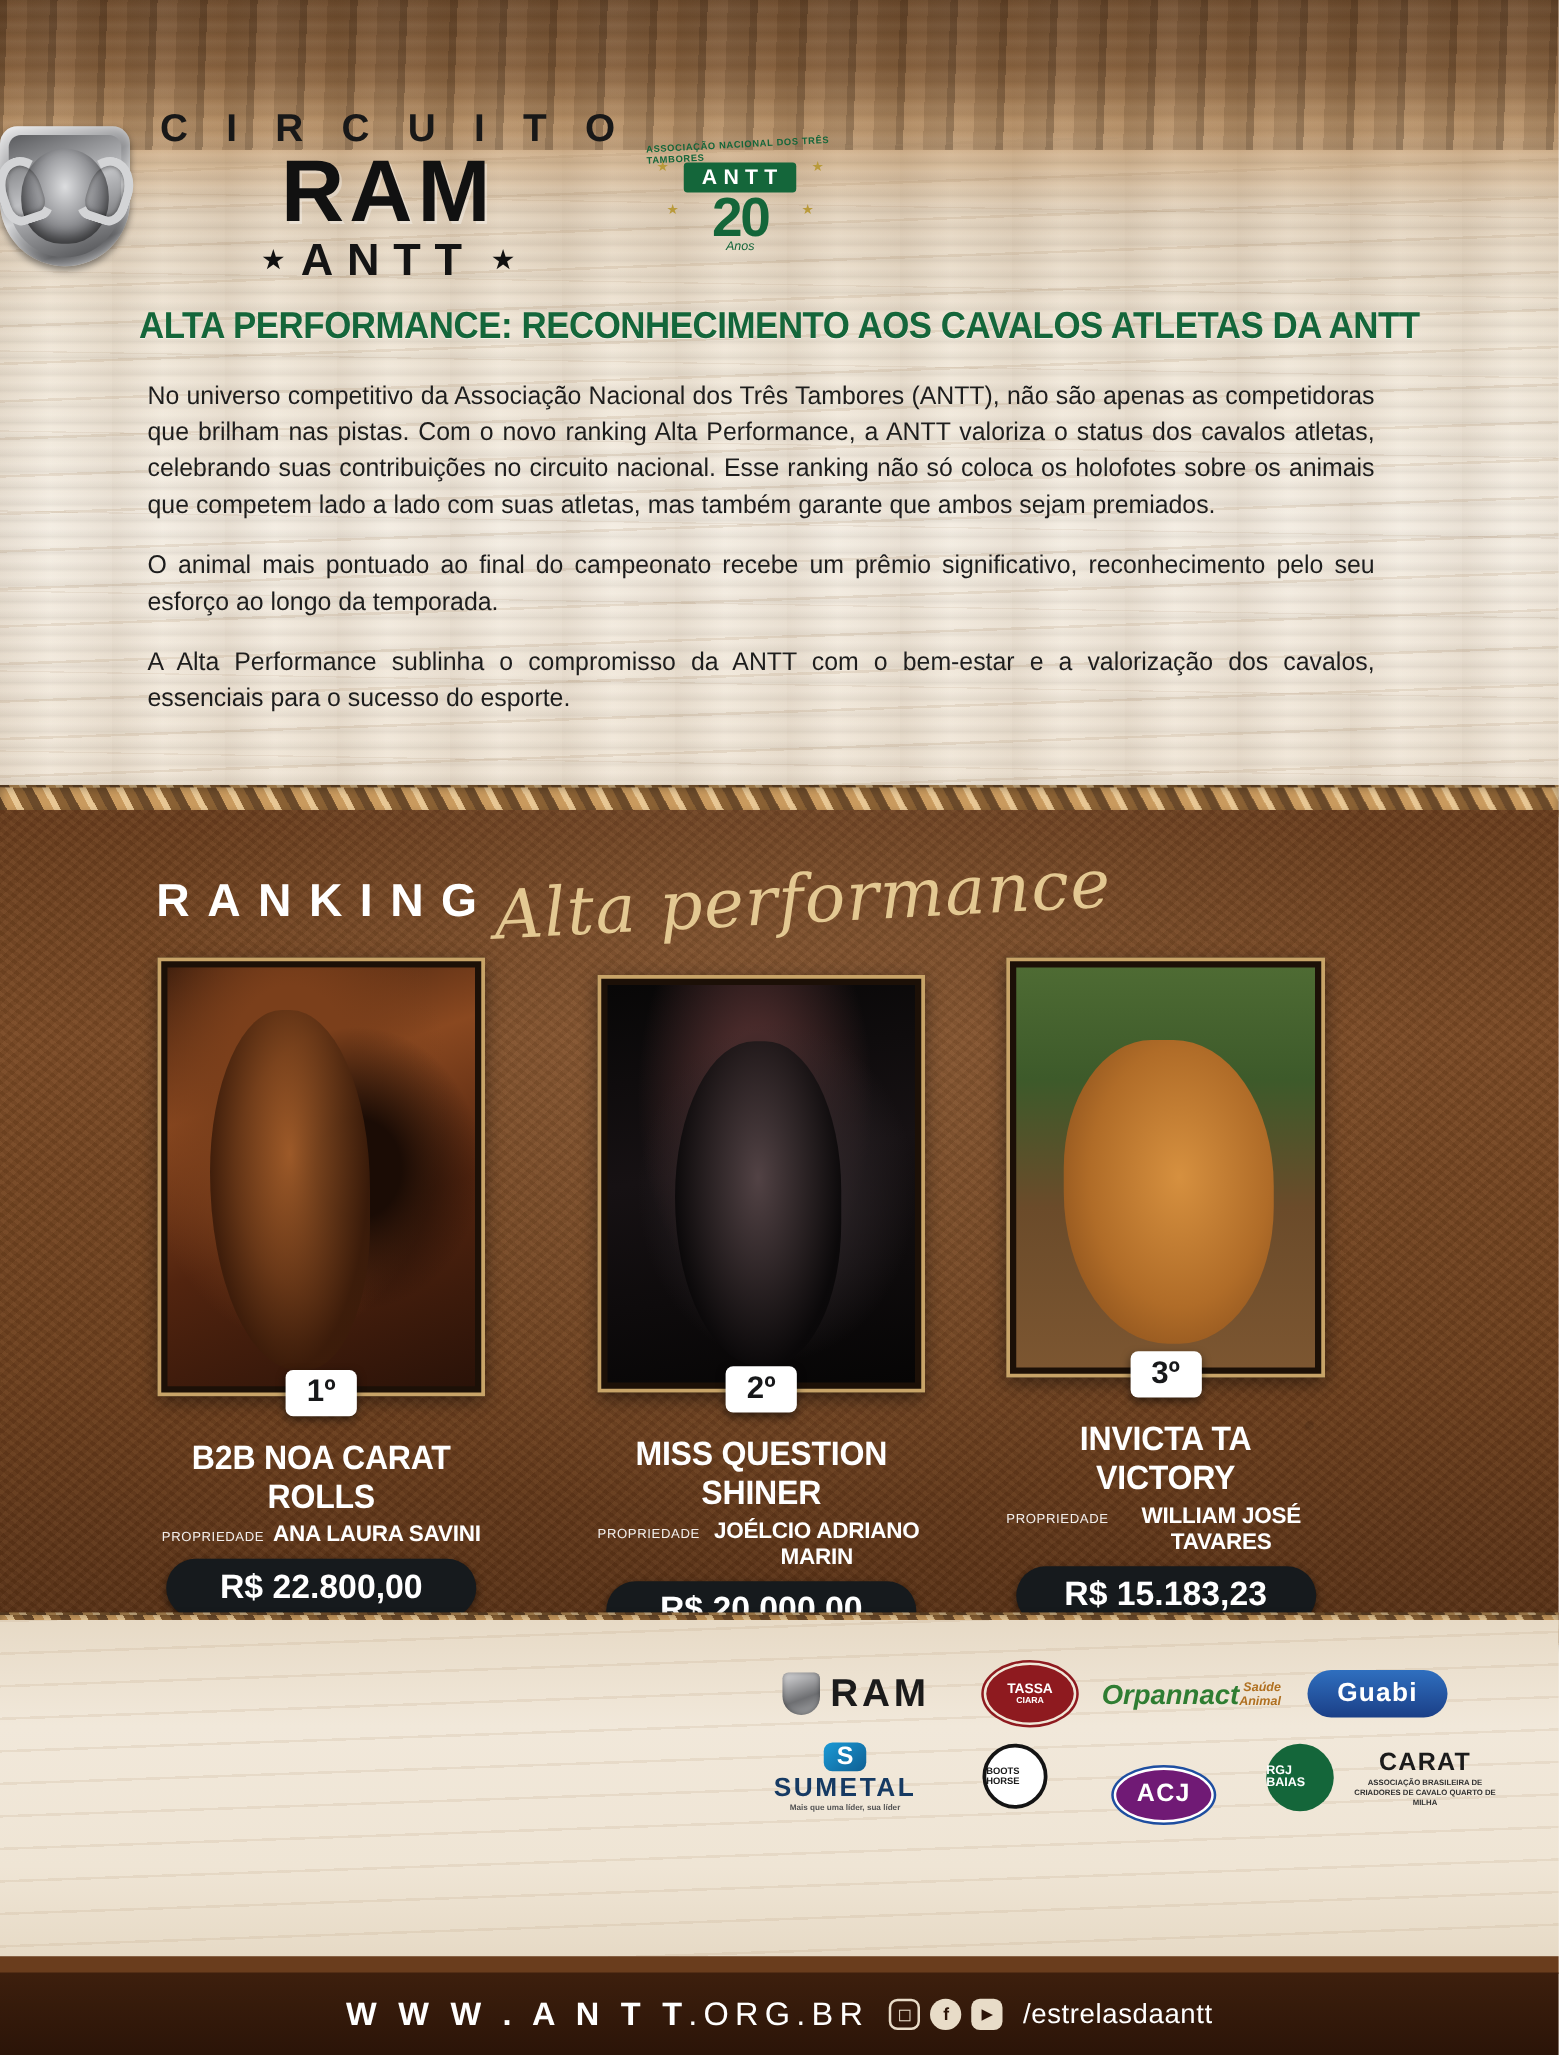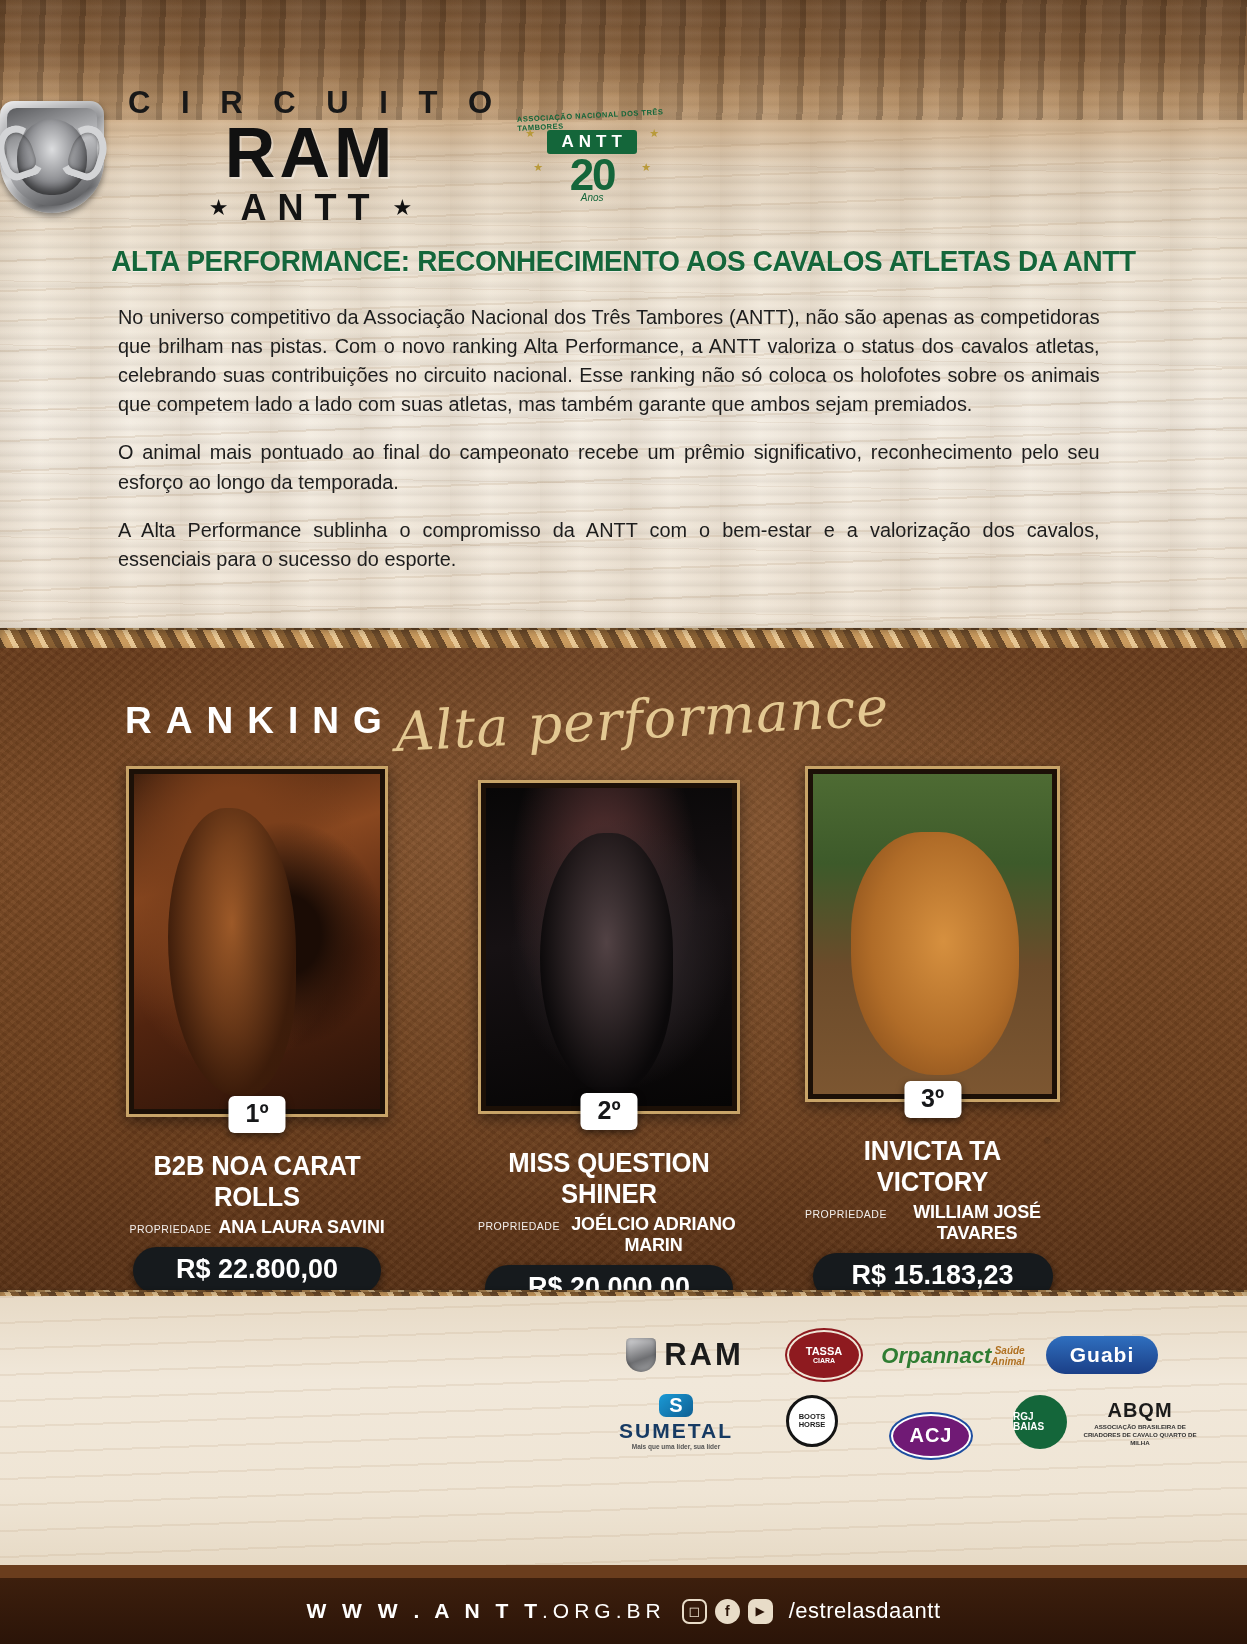--- a/index.html
+++ b/index.html
@@ -387,21 +387,21 @@
     color: #fff; font-size: 20px; display: flex; align-items: center; justify-content: center;
   }
   .sp-sumetal .t1 { font-size: 21px; letter-spacing: 2px; color: #163a63; margin-top: 2px;}
   .sp-sumetal .t2 { font-size: 6.5px; color: #555; }
 
   .sp-boots { left: 160px; top: 70px; width: 104px; height: 54px; }
   .sp-boots .circ {
     width: 52px; height: 52px; border-radius: 50%;
     border: 3px solid #141414; background: #fff;
     display:flex; align-items:center; justify-content:center;
-    font-size: 7.5px; text-align: center; line-height: 1.1;
+    font-size: 7.5px; text-align: left; line-height: 1.1;
   }
   .sp-acj { left: 285px; top: 72px; width: 92px; height: 50px; }
   .sp-acj .el {
     width: 80px; height: 44px; border-radius: 50%;
     background: #701a75; color: #fff; font-size: 20px; letter-spacing: 1px;
     display:flex; align-items:center; justify-content:center;
     border: 2px solid #fff; box-shadow: 0 0 0 2px #1e4ea0; margin-top: 29px;
   }
   .sp-rgj { left: 395px; top: 70px; width: 90px; height: 56px; }
   .sp-rgj .circ {
@@ -413,21 +413,21 @@
   .sp-abqm { left: 480px; top: 70px; width: 120px; height: 58px; flex-direction: column; }
   .sp-abqm .t1 { font-size: 20px; letter-spacing: 1px; color: #1b1b1b; }
   .sp-abqm .t2 { font-size: 6.2px; color: #333; text-align: center; line-height: 1.25; margin-top: 1px;}
 
   
   .footer {
     position: absolute; left: 0; top: 1578px; width: 1247px; height: 66px;
     background: linear-gradient(180deg,#3d1f0d 0%, #2b1408 100%);
     display: flex; align-items: center; justify-content: center; gap: 16px;
   }
-  .footer .site { color: #ffffff; font-size: 21px; letter-spacing: 5px; }
+  .footer .site { color: #ffffff; font-size: 26px; letter-spacing: 5px; }
   .footer .site b { font-weight: 700; }
   .soc { display: flex; align-items: center; gap: 8px; }
   .soc span {
     width: 25px; height: 25px; border-radius: 6px;
     display: flex; align-items: center; justify-content: center;
     font-size: 14px; color: #fff;
   }
   .soc .ig { border: 2px solid #e8dcc8; color: #e8dcc8; border-radius: 7px; }
   .soc .fb { background: #e8dcc8; color: #2b1408; font-weight: 700; border-radius: 50%; }
   .soc .yt { background: #e8dcc8; color: #2b1408; border-radius: 7px; font-size: 12px;}
@@ -574,21 +574,21 @@
 
     <div class="sp sp-acj">
       <div class="el">ACJ</div>
     </div>
 
     <div class="sp sp-rgj">
       <div class="circ">RGJ BAIAS</div>
     </div>
 
     <div class="sp sp-abqm">
-      <div class="t1">ABQM</div>
+      <div class="t1">CARAT</div>
       <div class="t2">ASSOCIAÇÃO BRASILEIRA DE CRIADORES DE CAVALO QUARTO DE MILHA</div>
     </div>
   </div>
 
   <div class="bar-dark-top"></div>
   <div class="footer">
     <div class="site">
       <b>W W W . A N T T</b><span>.ORG.BR</span>
     </div>
     <div class="soc">

